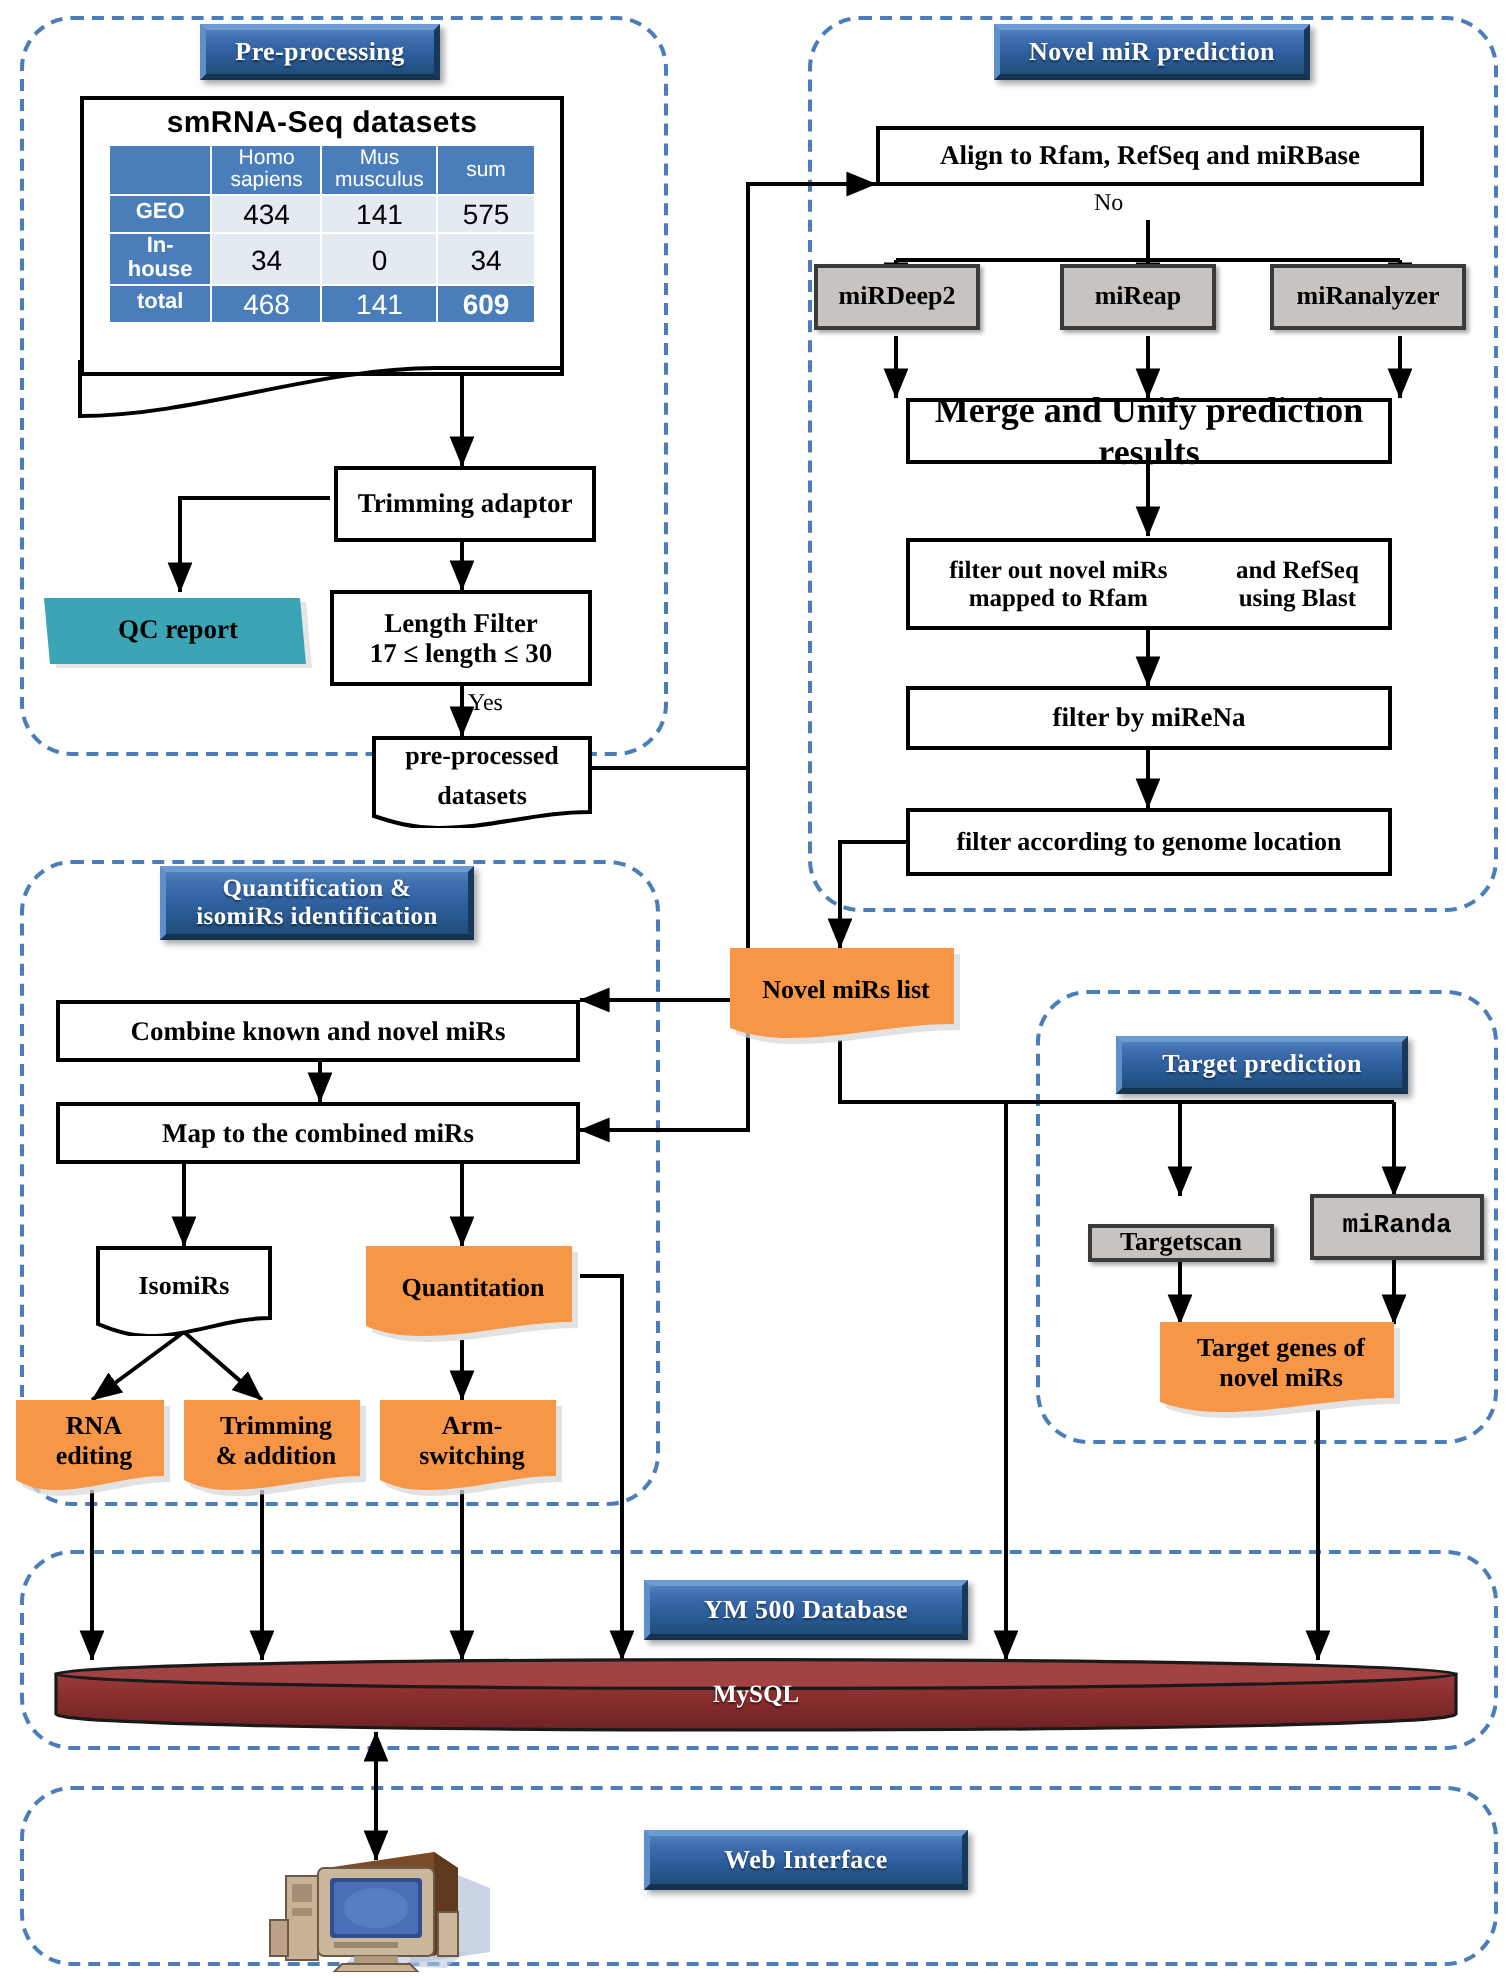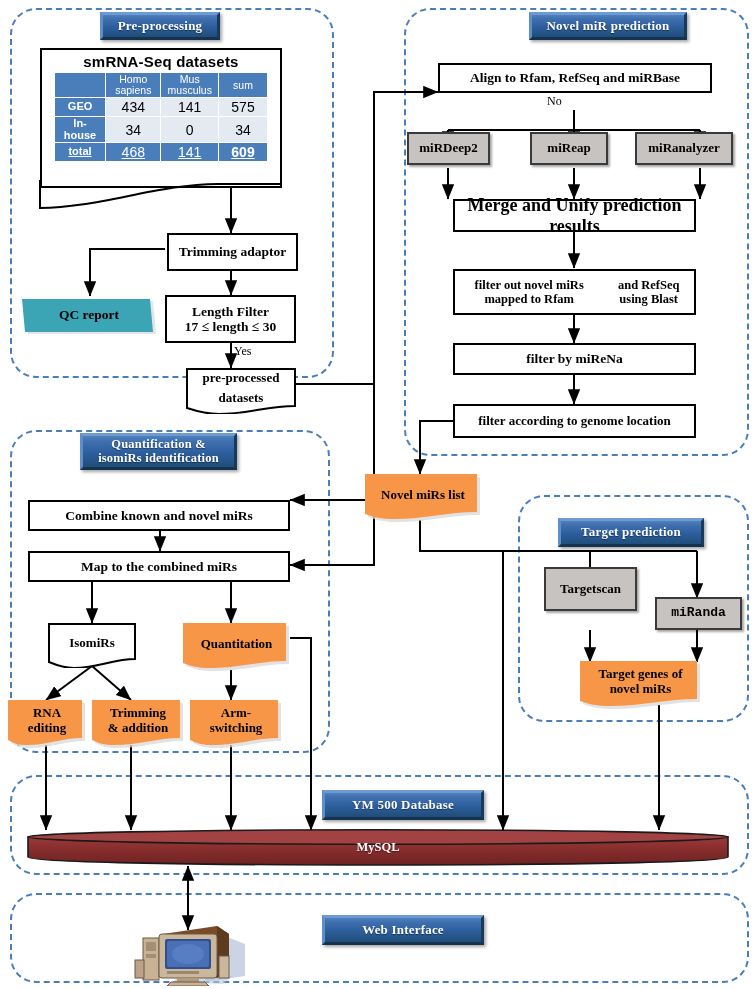--- a/index.html
+++ b/index.html
@@ -92,21 +92,21 @@
     text-align:center;font-family:"Liberation Sans",sans-serif;font-weight:bold;
     font-size:15px;color:#000;padding:3px 0 2px 0;letter-spacing:.2px;
   }
   table.dt{border-collapse:collapse;width:calc(100% - 24px);margin:0 auto;
            font-family:"Liberation Sans",sans-serif;}
   table.dt td,table.dt th{border:1px solid #ffffff;text-align:center;padding:1px 2px;}
   table.dt th{background:#4a7ebb;color:#fff;font-size:10.5px;font-weight:normal;line-height:1.05;}
   table.dt th.corner{background:#4a7ebb;}
   td.rowhdr{background:#4a7ebb;color:#fff;font-size:11px;font-weight:bold;line-height:1.05;}
   td.num{background:#e4eaf2;color:#000;font-size:14px;}
-  tr.totalrow td{background:#4a7ebb;color:#fff;font-size:14px;text-decoration:underline;}
+  tr.totalrow td{background:#4a7ebb;color:#fff;font-size:14px;}
   tr.totalrow td.rowhdr{font-size:11px;}
   td.bignum{color:#f2e600;font-weight:bold;font-size:16px;}
 
   
   .cyl{position:absolute;}
   .cyl .lbl{
     position:absolute;left:0;top:0;width:100%;height:100%;
     display:flex;align-items:center;justify-content:center;
     color:#fff;font-weight:bold;font-size:12.5px;z-index:3;
     text-shadow:0 1px 1px rgba(0,0,0,.5);
@@ -264,21 +264,21 @@
   <div class="edgelabel" style="left:234px;top:344px;">Yes</div>
 
   <div class="wdoc" style="left:186px;top:368px;width:110px;height:46px;font-size:13px;flex-direction:column;">
     <svg viewBox="0 0 110 46" width="110" height="46" preserveAspectRatio="none">
       <path d="M1,1 L109,1 L109,38 C82,38 60,46 33,46 C20,46 10,43 1,40 Z" fill="#ffffff" stroke="#000" stroke-width="2"></path>
     </svg>
     <span class="lbl">pre-processed</span>
     <span class="lbl">datasets</span>
   </div>
 
-  <div class="banner" style="left:497px;top:12px;width:158px;height:28px;font-size:13px;margin-left:32px;">Novel miR prediction</div>
+  <div class="banner" style="left:497px;top:12px;width:158px;height:28px;font-size:13px;">Novel miR prediction</div>
 
   <div class="box" style="left:438px;top:63px;width:274px;height:30px;font-size:13.5px;">Align to Rfam, RefSeq and miRBase</div>
 
   <div class="edgelabel" style="left:547px;top:94px;">No</div>
 
   <div class="box grey" style="left:407px;top:132px;width:83px;height:33px;font-size:13px;">miRDeep2</div>
   <div class="box grey" style="left:530px;top:132px;width:78px;height:33px;font-size:13px;">miReap</div>
   <div class="box grey" style="left:635px;top:132px;width:98px;height:33px;font-size:13px;">miRanalyzer</div>
 
   <div class="box" style="left:453px;top:199px;width:243px;height:33px;font-size:18px;">Merge and Unify prediction results</div>
@@ -346,21 +346,21 @@
     <svg class="docbody" viewBox="0 0 92 48" preserveAspectRatio="none">
       <path d="M3,3 L91,3 L91,41 C69,41 50,48 25,48 C16,48 9,46 3,43 Z" fill="#d8d8d8" opacity=".75"></path>
       <path d="M0,0 L88,0 L88,38 C66,38 47,45 22,45 C13,45 6,43 0,40 Z" fill="#f79646"></path>
     </svg>
     <span class="doclabel" style="padding-bottom:0;">Arm-</span>
     <span class="doclabel">switching</span>
   </div>
 
   <div class="banner" style="left:558px;top:518px;width:146px;height:29px;font-size:13px;">Target prediction</div>
 
-  <div class="box grey" style="left:544px;top:567px;width:93px;height:44px;font-size:13px;text-align:right;">Targetscan</div>
+  <div class="box grey" style="left:544px;top:612px;width:93px;height:19px;font-size:13px;text-align:right;">Targetscan</div>
   <div class="box grey" style="left:655px;top:597px;width:87px;height:33px;font-size:13px;font-family:Liberation Mono, monospace;">miRanda</div>
 
   <div class="doc" style="left:580px;top:661px;width:121px;height:48px;font-size:13px;flex-direction:column;">
     <svg class="docbody" viewBox="0 0 121 48" preserveAspectRatio="none">
       <path d="M3,3 L120,3 L120,41 C90,41 64,48 33,48 C21,48 11,46 3,43 Z" fill="#d8d8d8" opacity=".75"></path>
       <path d="M0,0 L117,0 L117,38 C87,38 61,45 30,45 C18,45 8,43 0,40 Z" fill="#f79646"></path>
     </svg>
     <span class="doclabel" style="padding-bottom:0;">Target genes of</span>
     <span class="doclabel">novel miRs</span>
   </div>

